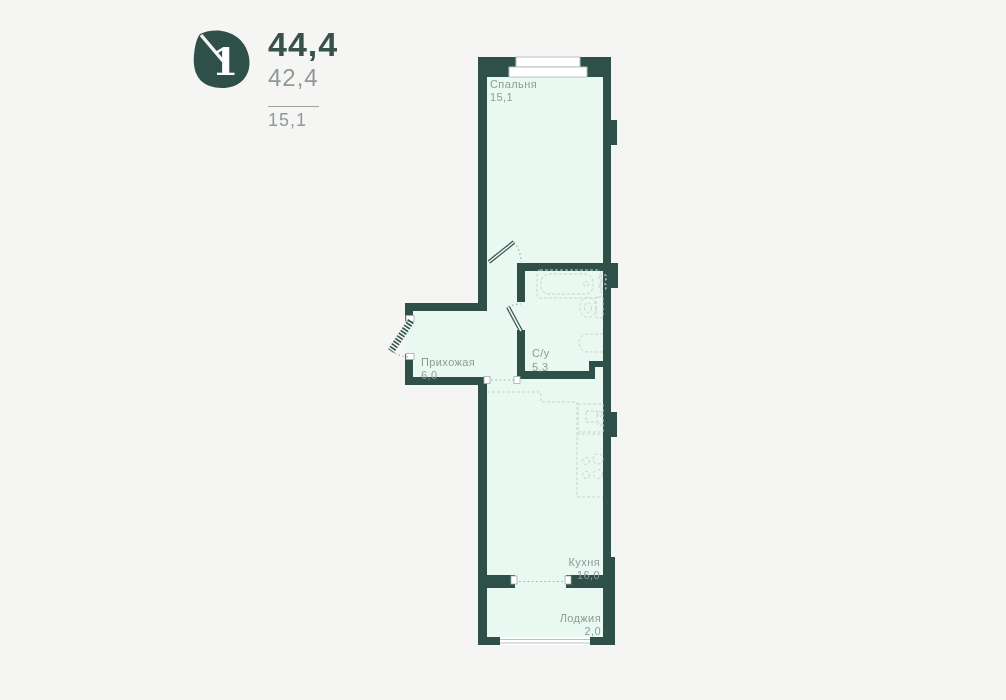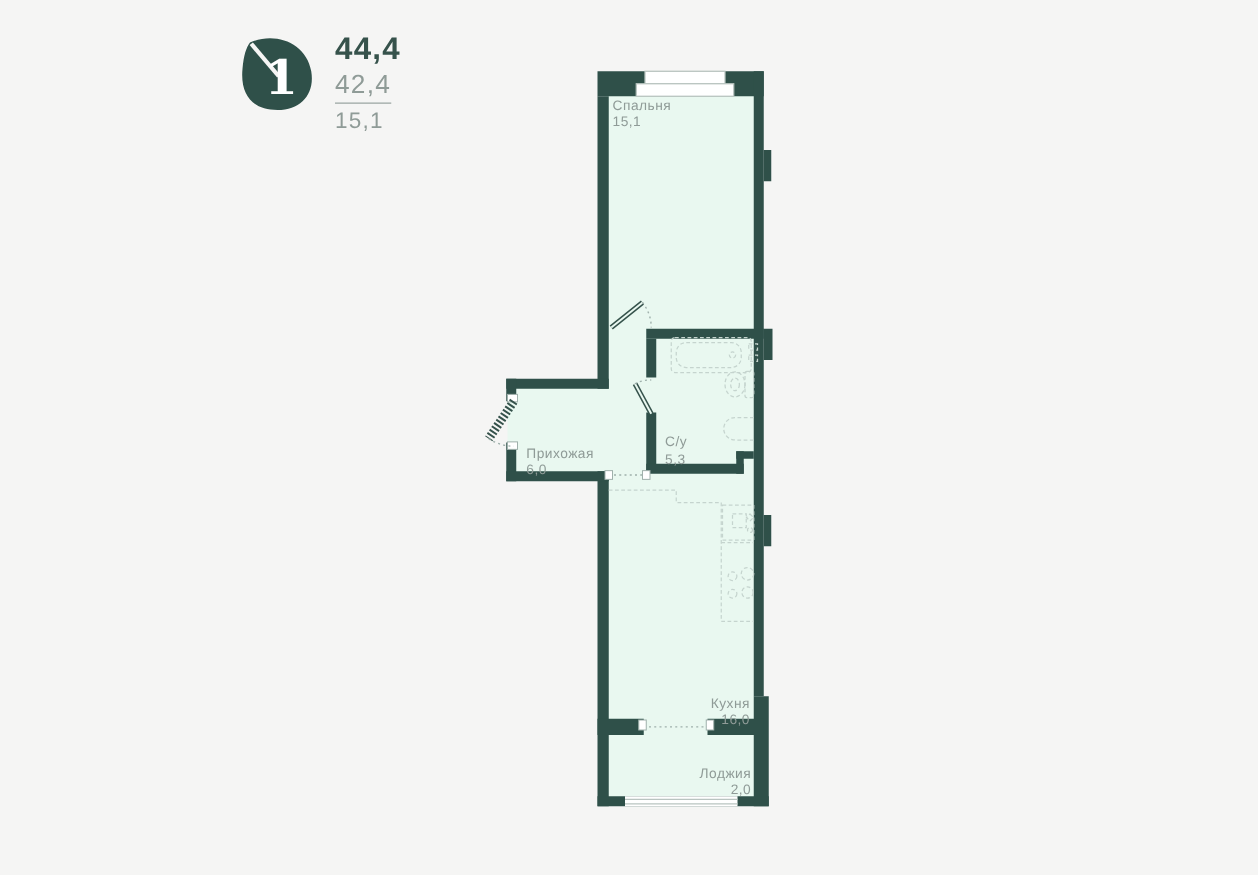--- a/index.html
+++ b/index.html
@@ -9,25 +9,25 @@
     font-family:"Liberation Sans", sans-serif;
     position:relative;overflow:hidden;
   }
   .legend{
     position:absolute;left:190px;top:27px;
     display:flex;align-items:flex-start;
   }
   .legend-leaf{width:64px;height:66px;flex:0 0 auto;}
   .legend-nums{margin-left:14px;display:flex;flex-direction:column;}
   .total-area{
-    font-size:25px;font-weight:bold;color:#36524b;letter-spacing:1px;line-height:1;
+    font-size:34px;font-weight:bold;color:#36524b;letter-spacing:1px;line-height:1;
   }
   .living-area{
-    font-size:21px;color:#8f9b97;letter-spacing:1px;line-height:1;
-    margin-top:5px;padding-bottom:4px;border-bottom:1.5px solid #9aa5a1;
+    font-size:24px;color:#8f9b97;letter-spacing:1px;line-height:1;
+    margin-top:5px;padding-bottom:16px;border-bottom:1.5px solid #9aa5a1;
     align-self:flex-start;
   }
   .room-area-num{
     font-size:18px;color:#8f9b97;letter-spacing:1px;line-height:1;margin-top:4px;
   }
   svg.plan{position:absolute;left:0;top:0;}
   .room-label{fill:#8f9b97;font-size:11px;letter-spacing:.4px;font-family:"Liberation Sans",sans-serif;}
   .wall{fill:#2f5049;}
   .room{fill:#e9f8f0;}
   .fix{stroke:#c5d4ce;fill:none;stroke-width:1;stroke-dasharray:3 2;}

